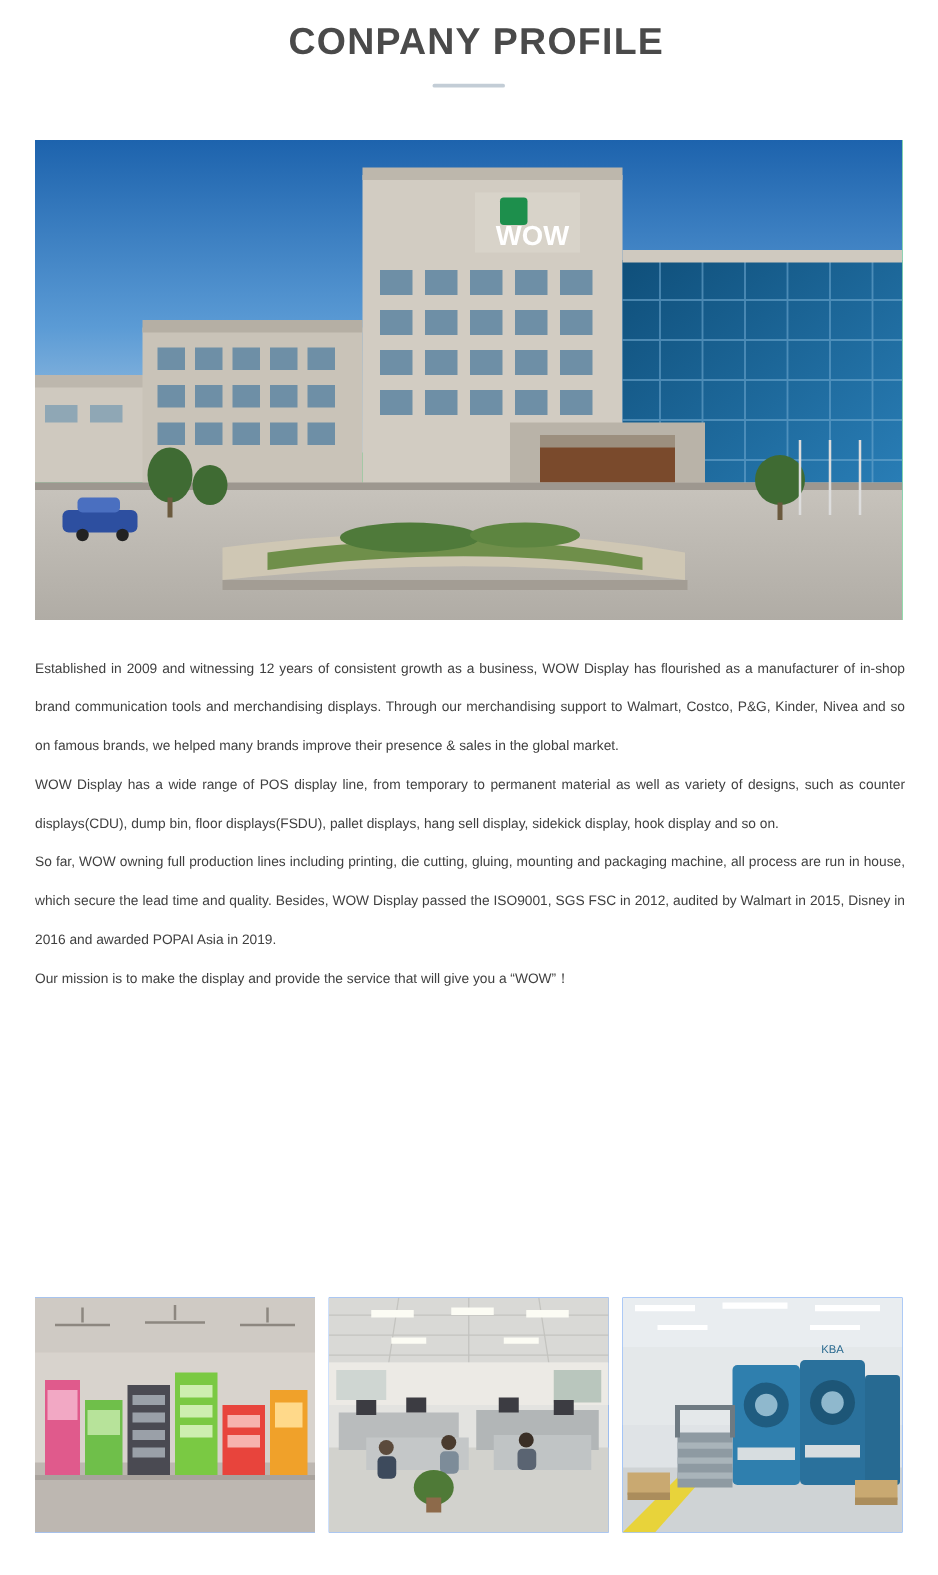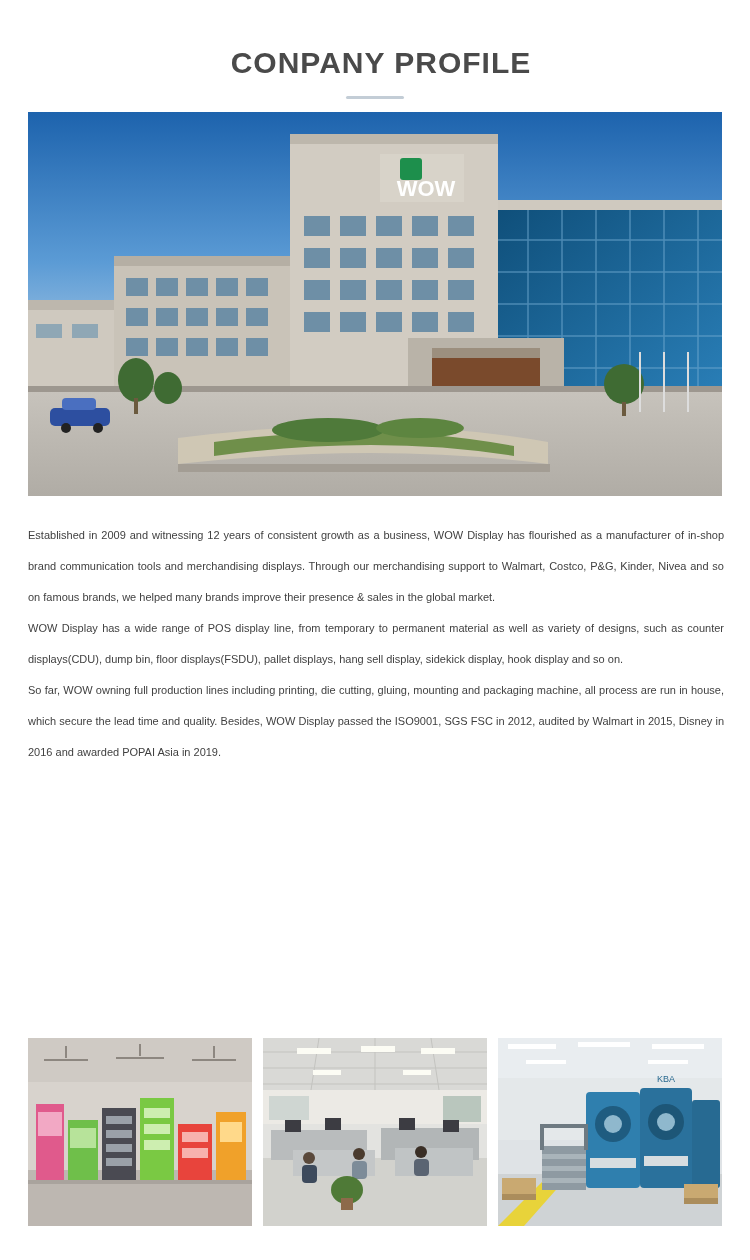--- a/index.html
+++ b/index.html
@@ -22,21 +22,21 @@
     box-sizing: border-box;
   }
 
   
   .title {
     text-align: center;
     font-size: 30px;
     font-weight: bold;
     letter-spacing: 1px;
     color: #4a4a4a;
-    padding-top: 45px;
+    padding-top: 16px;
     line-height: 1.2;
     margin-left: 12px;
   }
   .title-rule {
     width: 58px;
     height: 3px;
     background: #c3cdd6;
     margin: 15px auto 0 auto;
     border-radius: 2px;
   }
@@ -223,20 +223,21 @@
         <line x1="636" y1="240" x2="636" y2="300"></line>
         <line x1="660" y1="240" x2="660" y2="300"></line>
       </g>
     </svg>
   </div>
 
   <div class="copy">
     <p>Established in 2009 and witnessing 12 years of consistent growth as a business, WOW Display has flourished as a manufacturer of in-shop brand communication tools and merchandising displays. Through our merchandising support to Walmart, Costco, P&amp;G, Kinder, Nivea and so on famous brands, we helped many brands improve their presence &amp; sales in the global market.</p>
     <p>WOW Display has a wide range of POS display line, from temporary to permanent material as well as variety of designs, such as counter displays(CDU), dump bin, floor displays(FSDU), pallet displays, hang sell display, sidekick display, hook display and so on.</p>
     <p>So far, WOW owning full production lines including printing, die cutting, gluing, mounting and packaging machine, all process are run in house, which secure the lead time and quality. Besides, WOW Display passed the ISO9001, SGS FSC in 2012, audited by Walmart in 2015, Disney in 2016 and awarded POPAI Asia in 2019.</p>
+    <p class="last">Our mission is to make the display and provide the service that will give you a  “WOW”！</p>
   </div>
 
   <div class="thumbs">
 
     <div class="thumb">
       <svg width="224" height="188" viewBox="0 0 224 188" xmlns="http://www.w3.org/2000/svg">
         <rect width="224" height="188" fill="#d8d3cd"></rect>
         <rect x="0" y="0" width="224" height="44" fill="#cfcac4"></rect>
 
         <g stroke="#8d8780" stroke-width="2" fill="none">

